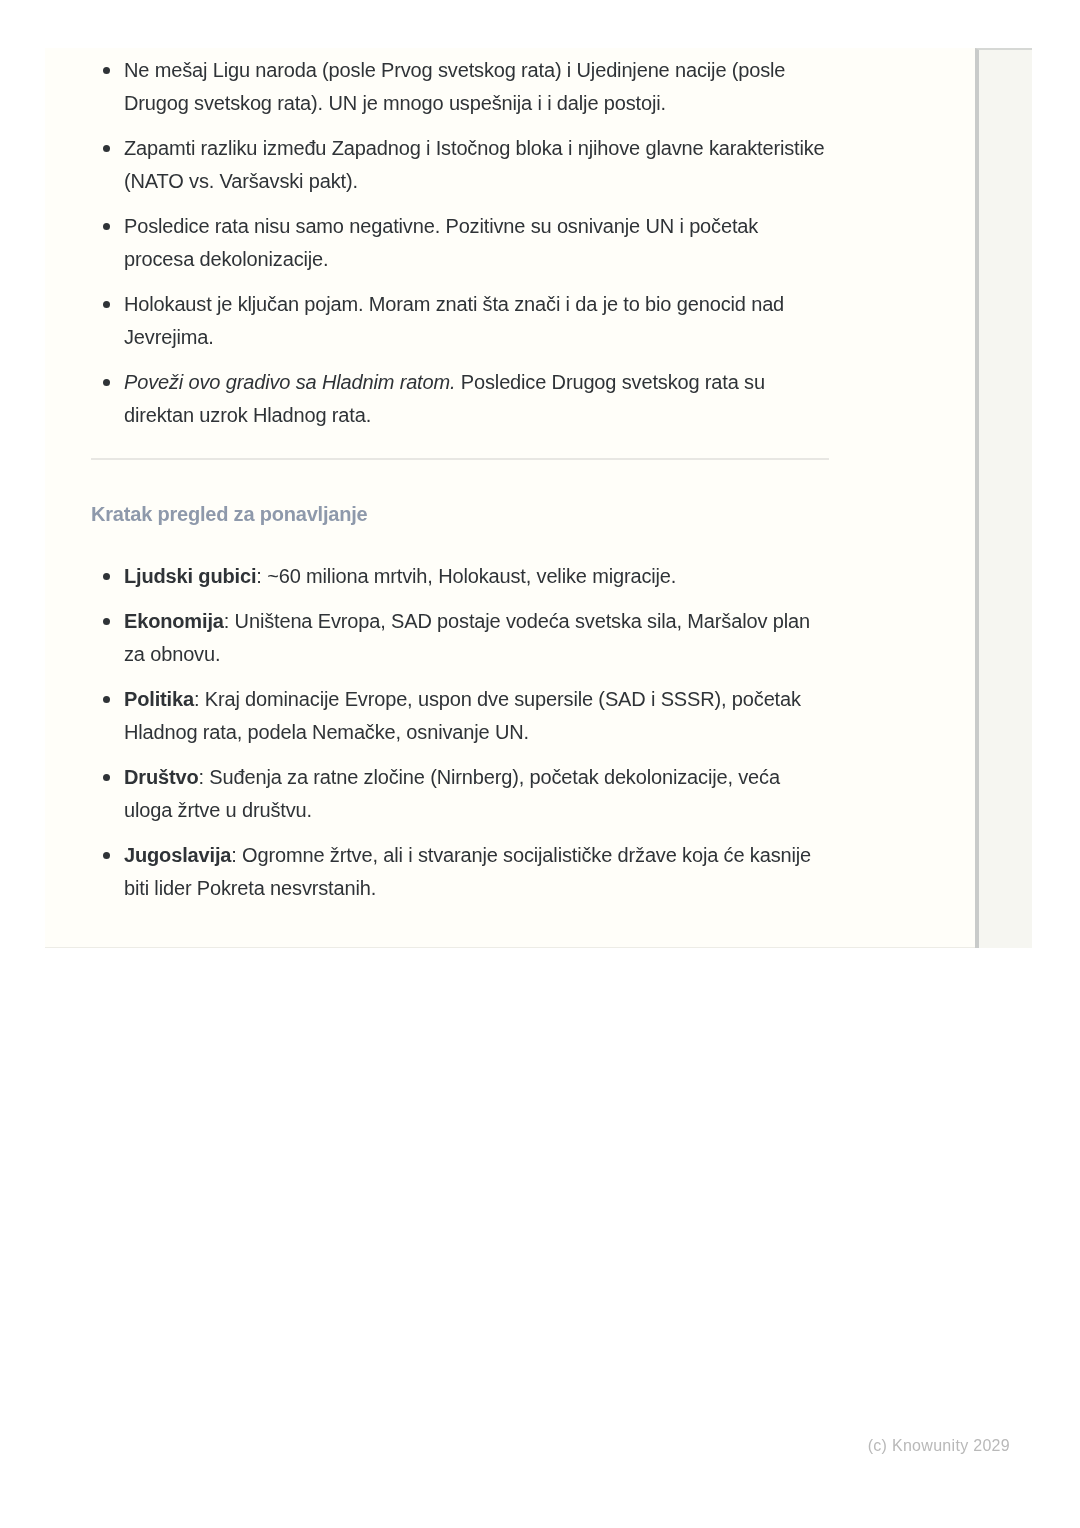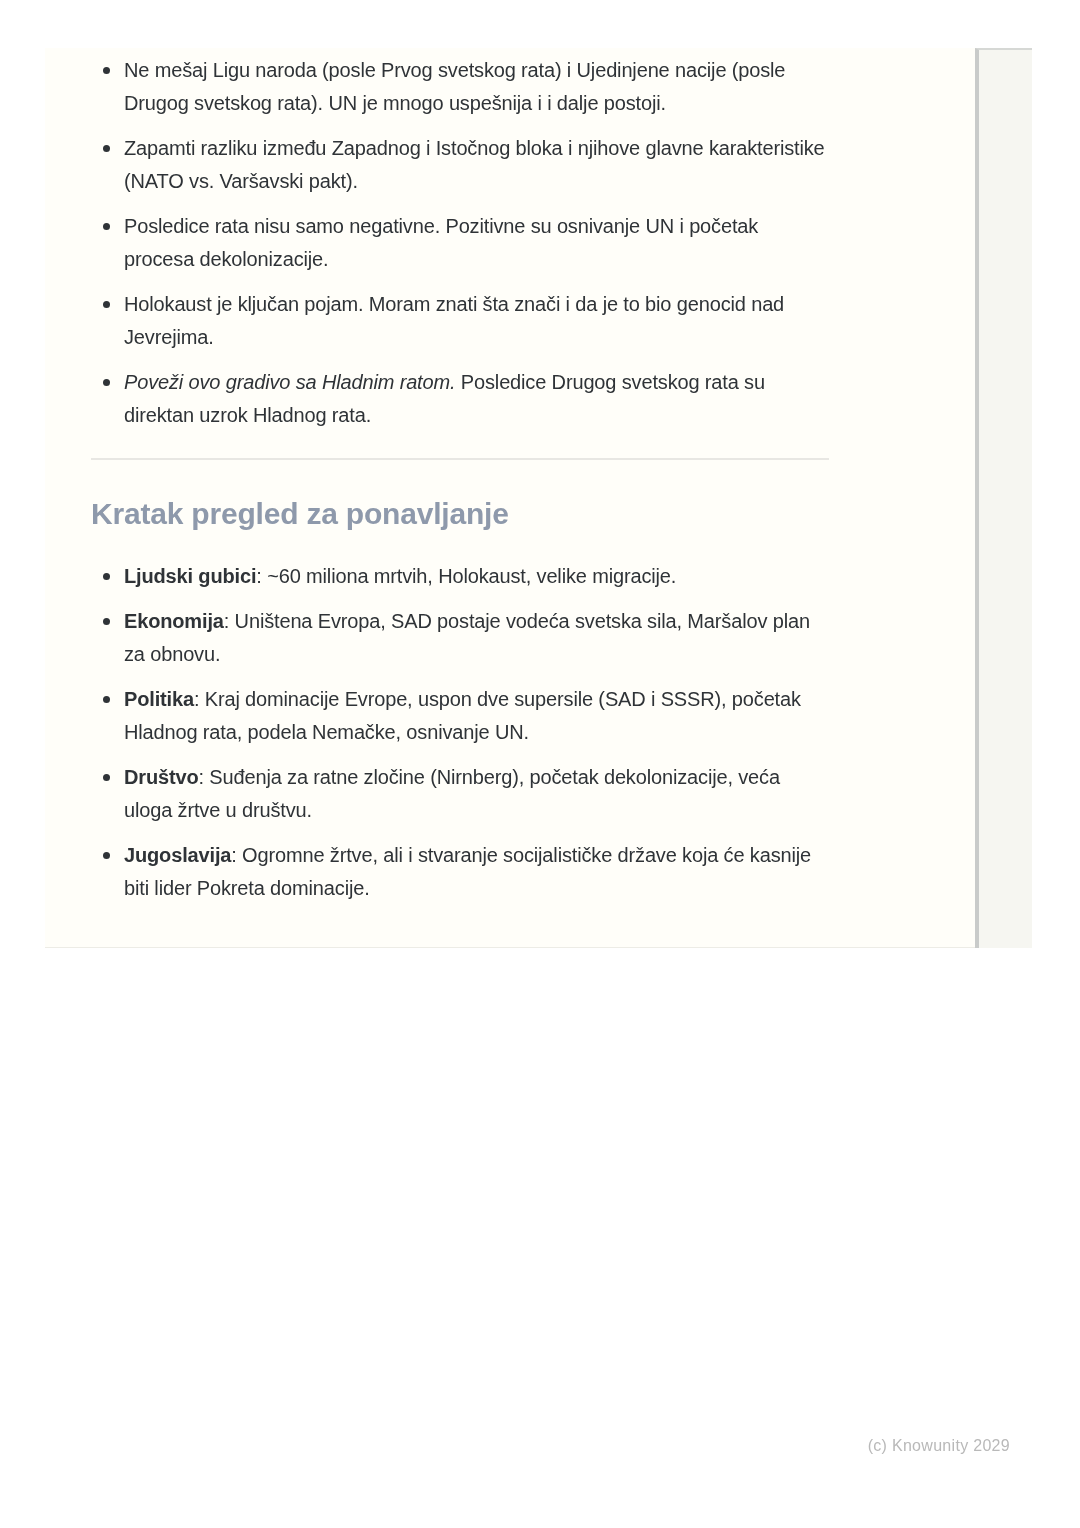--- a/index.html
+++ b/index.html
@@ -63,21 +63,21 @@
   .term { font-weight: bold; }
 
   hr.section-divider {
     border: none;
     border-top: 2px solid #E8E7E3;
     margin: 26px 0 0 0;
     width: 738px;
   }
 
   h2.section-heading {
-    font-size: 30px;
+    font-size: 20px;
     line-height: 40px;
     font-weight: bold;
     color: #8E99AB;
     letter-spacing: -0.2px;
     margin: 34px 0 26px 0;
   }
 
   
   .next-page-edge {
     position: absolute;
@@ -118,21 +118,21 @@
 
       <hr class="section-divider">
 
       <h2 class="section-heading">Kratak pregled za ponavljanje</h2>
 
       <ul class="bullet-list review-list">
         <li><span class="term">Ljudski gubici</span><span>: ~60 miliona mrtvih, Holokaust, velike migracije.</span></li>
         <li><span class="term">Ekonomija</span><span>: Uništena Evropa, SAD postaje vodeća svetska sila, Maršalov plan za obnovu.</span></li>
         <li><span class="term">Politika</span><span>: Kraj dominacije Evrope, uspon dve supersile (SAD i SSSR), početak Hladnog rata, podela Nemačke, osnivanje UN.</span></li>
         <li><span class="term">Društvo</span><span>: Suđenja za ratne zločine (Nirnberg), početak dekolonizacije, veća uloga žrtve u društvu.</span></li>
-        <li><span class="term">Jugoslavija</span><span>: Ogromne žrtve, ali i stvaranje socijalističke države koja će kasnije biti lider Pokreta dominacije.</span></li>
+        <li><span class="term">Jugoslavija</span><span>: Ogromne žrtve, ali i stvaranje socijalističke države koja će kasnije biti lider Pokreta nesvrstanih.</span></li>
       </ul>
 
     </div>
   </div>
 
   <div class="next-page-edge"></div>
 
   <div class="copyright-notice">(c) Knowunity 2029</div>
 
 </div>

